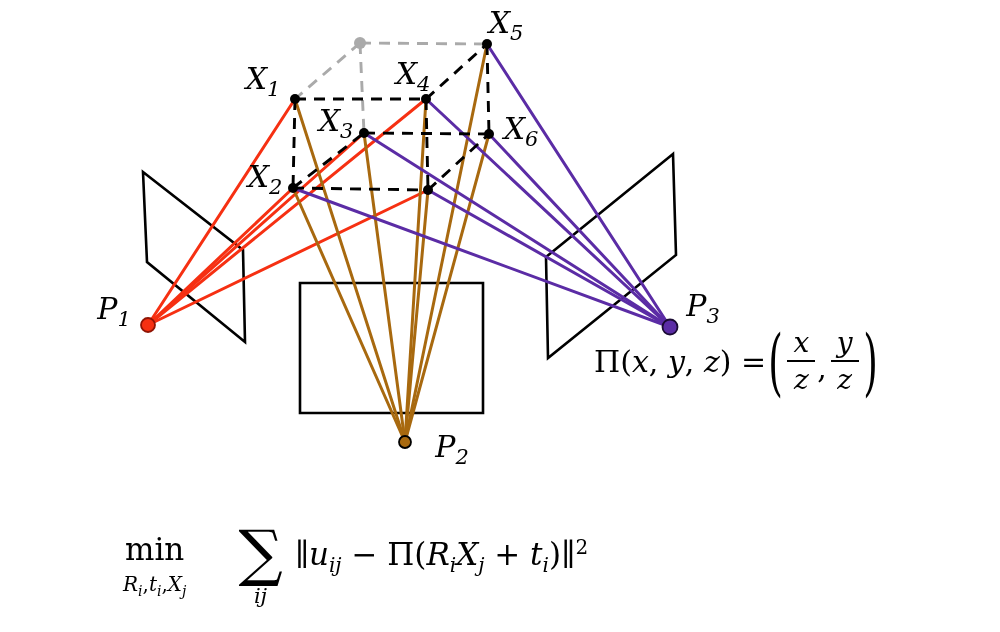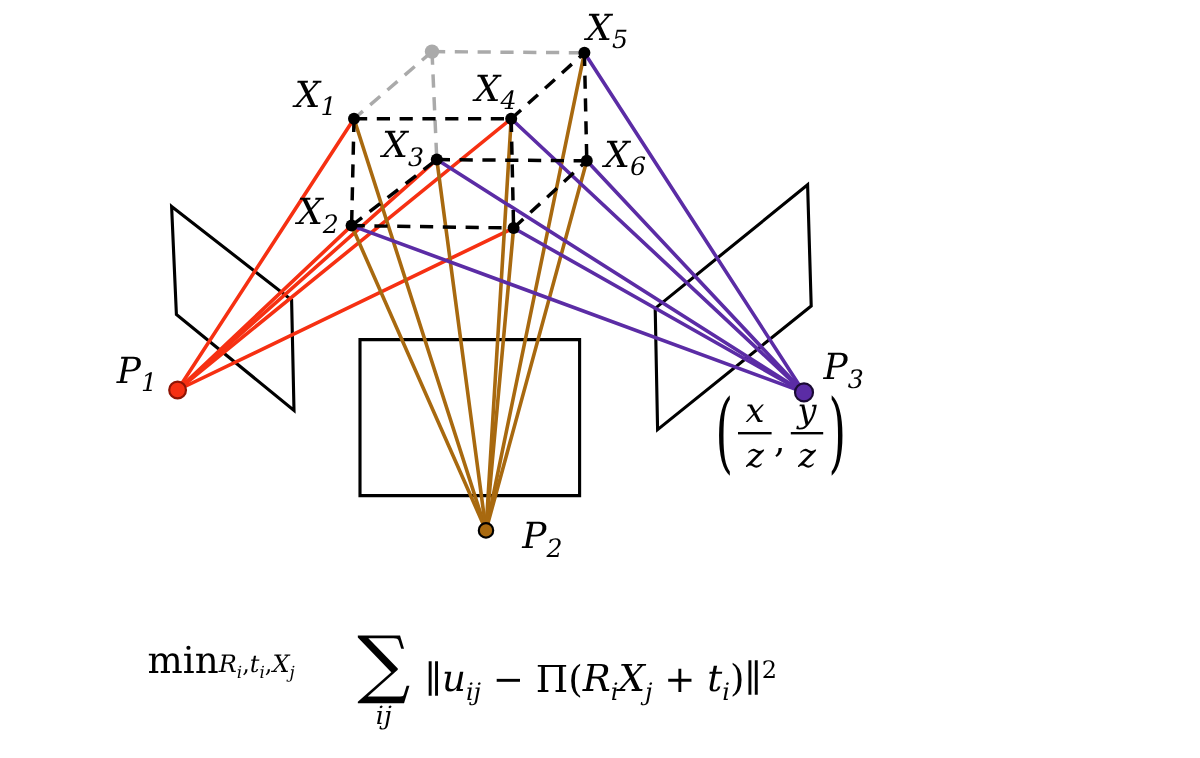--- a/index.html
+++ b/index.html
@@ -15,28 +15,28 @@
                       font-size:30px;white-space:nowrap;}
   .bigparen{display:inline-block;font-style:normal;font-size:34px;transform:scaleY(2.15) scaleX(1.1);
             margin:0 3px;line-height:1;}
   .frac{display:inline-flex;flex-direction:column;align-items:center;font-size:28px;margin:0 2px;}
   .frac .num{display:block;padding:0 6px 3px;border-bottom:2px solid #000;line-height:1.05;}
   .frac .den{display:block;padding-top:3px;line-height:1.05;}
   .fcomma{align-self:flex-end;margin:0 2px 10px 0;}
   
   #objective-formula{position:absolute;left:123px;top:520px;display:flex;align-items:flex-start;
                      font-size:31px;white-space:nowrap;}
-  .min-block{display:flex;flex-direction:row;align-items:center;margin-top:14px;}
+  .min-block{display:flex;flex-direction:column;align-items:center;margin-top:14px;}
   .min-word{font-size:31px;line-height:1;}
   .min-under{font-size:20px;margin-top:9px;line-height:1;}
   .min-under sub{font-size:14px;}
   .sum-block{display:flex;flex-direction:column;align-items:center;margin-left:52px;margin-top:2px;}
   .sum-sym{font-size:62px;line-height:1;}
   .sum-under{font-size:21px;margin-top:2px;line-height:1;}
-  .expr{margin-left:12px;margin-top:28px;line-height:1;}
+  .expr{margin-left:12px;margin-top:17px;line-height:1;}
 </style>
 </head>
 <body>
 
 <div id="canvas">
 
   <svg id="diagram-svg" width="1000" height="500">
       <polygon points="143,172 243,250 245,342 147,262" fill="none" stroke="#000000" stroke-width="2.6" stroke-linejoin="miter"></polygon>
       <polygon points="300,283 483,283 483,413 300,413" fill="none" stroke="#000000" stroke-width="2.6" stroke-linejoin="miter"></polygon>
       <polygon points="673,154 546,257 548,358 676,255" fill="none" stroke="#000000" stroke-width="2.6" stroke-linejoin="miter"></polygon>
@@ -86,20 +86,21 @@
       <text x="336" y="131" text-anchor="middle" fill="#000000" font-size="30" font-style="italic" font-family="&quot;DejaVu Serif&quot;,&quot;Liberation Serif&quot;,serif"><tspan>X</tspan><tspan dy="7" font-size="21">3</tspan></text>
       <text x="413" y="84" text-anchor="middle" fill="#000000" font-size="30" font-style="italic" font-family="&quot;DejaVu Serif&quot;,&quot;Liberation Serif&quot;,serif"><tspan>X</tspan><tspan dy="7" font-size="21">4</tspan></text>
       <text x="506" y="33" text-anchor="middle" fill="#000000" font-size="30" font-style="italic" font-family="&quot;DejaVu Serif&quot;,&quot;Liberation Serif&quot;,serif"><tspan>X</tspan><tspan dy="7" font-size="21">5</tspan></text>
       <text x="521" y="139" text-anchor="middle" fill="#000000" font-size="30" font-style="italic" font-family="&quot;DejaVu Serif&quot;,&quot;Liberation Serif&quot;,serif"><tspan>X</tspan><tspan dy="7" font-size="21">6</tspan></text>
       <text x="114" y="319" text-anchor="middle" fill="#000000" font-size="30" font-style="italic" font-family="&quot;DejaVu Serif&quot;,&quot;Liberation Serif&quot;,serif"><tspan>P</tspan><tspan dy="7" font-size="21">1</tspan></text>
       <text x="452" y="457" text-anchor="middle" fill="#000000" font-size="30" font-style="italic" font-family="&quot;DejaVu Serif&quot;,&quot;Liberation Serif&quot;,serif"><tspan>P</tspan><tspan dy="7" font-size="21">2</tspan></text>
       <text x="703" y="316" text-anchor="middle" fill="#000000" font-size="30" font-style="italic" font-family="&quot;DejaVu Serif&quot;,&quot;Liberation Serif&quot;,serif"><tspan>P</tspan><tspan dy="7" font-size="21">3</tspan></text>
     </svg>
 
   <div id="projection-formula">
+    <span id="proj-lhs"><span class="roman">Π</span><span class="roman">(</span><span class="var">x</span><span class="roman">, </span><span class="var">y</span><span class="roman">, </span><span class="var">z</span><span class="roman">)</span><span class="roman"> = </span></span>
     <span class="bigparen">(</span>
     <span class="frac">
       <span class="num var">x</span>
       <span class="den var">z</span>
     </span>
     <span class="fcomma roman">,</span>
     <span class="frac">
       <span class="num var">y</span>
       <span class="den var">z</span>
     </span>

